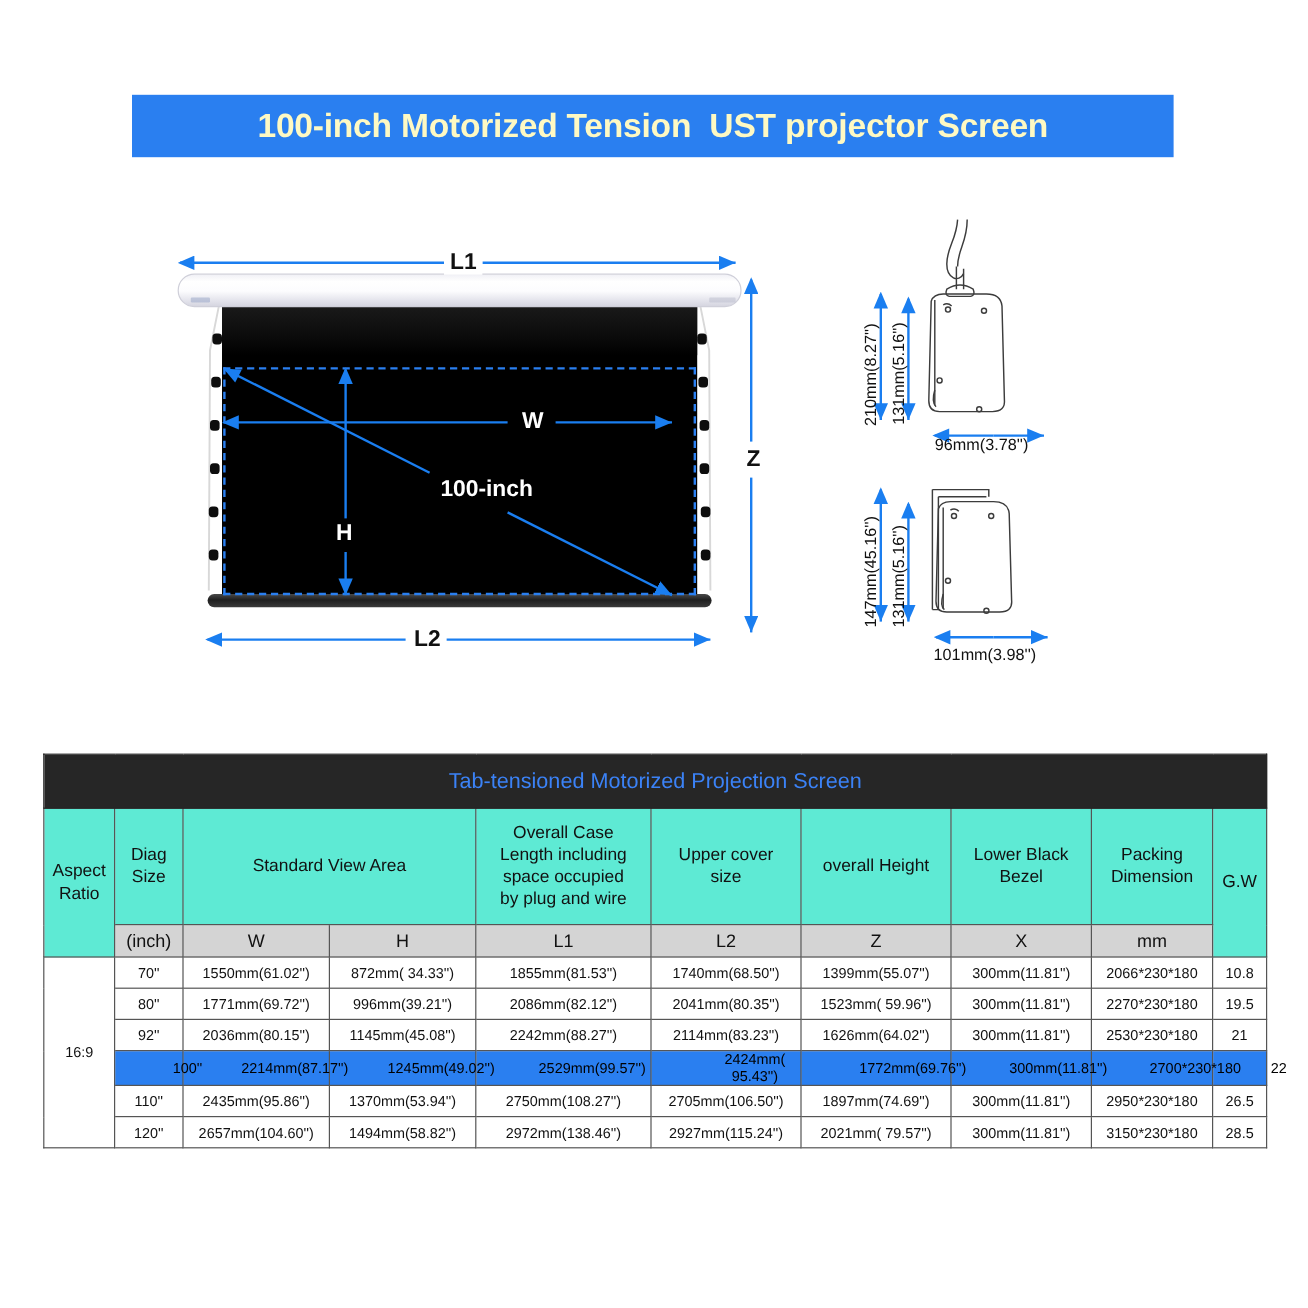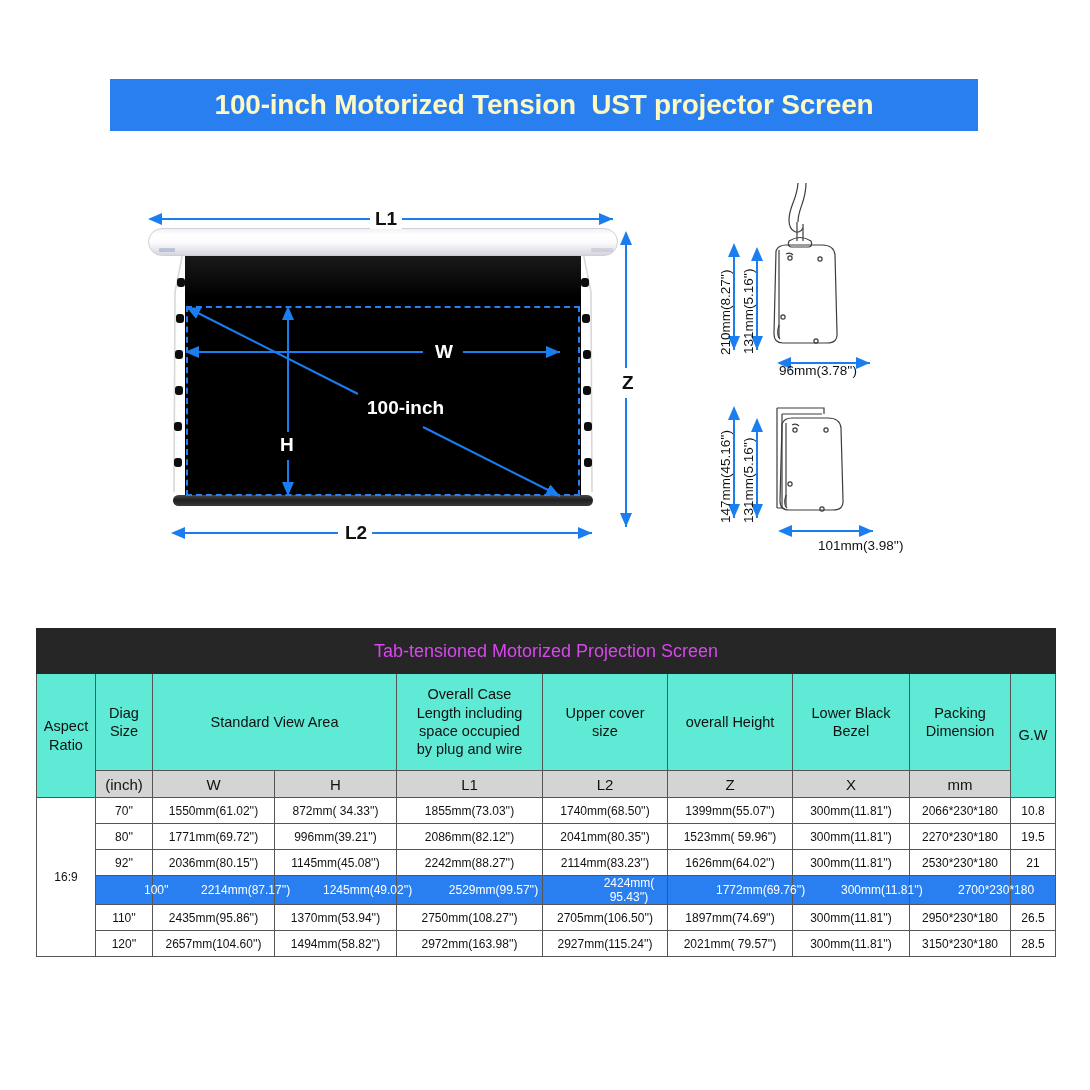--- a/index.html
+++ b/index.html
@@ -192,21 +192,21 @@
   table.spec td, table.spec th {
     border: 1px solid #555555;
     text-align: center;
     vertical-align: middle;
     font-weight: normal;
     color: #111111;
     padding: 0;
   }
   tr.table-title-row td {
     background: #262626;
-    color: #d946ef;
+    color: #3b82f6;
     height: 44px;
     font-size: 18px;
     border: 1px solid #262626;
   }
   tr.head-main td {
     background: #5eead4;
     height: 92px;
     font-size: 14.5px;
     line-height: 1.26;
     padding: 2px 3px;
@@ -216,21 +216,21 @@
     height: 26px;
     font-size: 15px;
   }
   tr.data-row td {
     height: 25px;
     font-size: 12px;
     background: #ffffff;
   }
   tr.data-row.highlight td {
     background: #2a7ff0;
-    color: #ffffff;
+    color: #000000;
     padding-left: 48px;
   }
   td.aspect-cell {
     background: #ffffff;
     font-size: 13.5px;
     margin-top: 42px;
   }
   
   col.c-aspect { width: 59px; }
   col.c-diag   { width: 57px; }
@@ -373,21 +373,21 @@
   <div class="dimlabel on-dark" style="left:430px; top:342px;">W</div>
   <div class="dimlabel on-dark" style="left:275px; top:435px;">H</div>
   <div class="dimlabel on-dark" style="left:362px; top:398px;">100-inch</div>
 
   <div class="sidelabel vert" style="left:718px; top:240px; height:115px;">210mm(8.27'')</div>
   <div class="sidelabel vert" style="left:741px; top:249px; height:105px;">131mm(5.16'')</div>
   <div class="sidelabel" style="left:779px; top:363px;">96mm(3.78'')</div>
 
   <div class="sidelabel vert" style="left:718px; top:405px; height:118px;">147mm(45.16'')</div>
   <div class="sidelabel vert" style="left:741px; top:418px; height:105px;">131mm(5.16'')</div>
-  <div class="sidelabel" style="left:778px; top:538px;margin-left:40px;">101mm(3.98'')</div>
+  <div class="sidelabel" style="left:778px; top:538px;">101mm(3.98'')</div>
 </div>
 
 <div id="spec-table-wrap">
   <table class="spec">
     <colgroup>
       <col class="c-aspect">
         <col class="c-diag">
         <col class="c-w">
         <col class="c-h">
       <col class="c-l1">
@@ -430,21 +430,21 @@
         <td>X</td>
         <td>mm</td>
       </tr>
     </tbody>
     <tbody id="table-body">
         <tr class="data-row">
           <td class="aspect-cell" rowspan="6">16:9</td>
           <td>70''</td>
           <td>1550mm(61.02'')</td>
           <td>872mm( 34.33'')</td>
-          <td>1855mm(73.03'')</td>
+          <td>1855mm(81.53'')</td>
           <td>1740mm(68.50'')</td>
           <td>1399mm(55.07'')</td>
           <td>300mm(11.81'')</td>
           <td>2066*230*180</td>
           <td>10.8</td>
         </tr>
         <tr class="data-row">
           <td>80''</td>
           <td>1771mm(69.72'')</td>
           <td>996mm(39.21'')</td>
@@ -485,21 +485,21 @@
           <td>2705mm(106.50'')</td>
           <td>1897mm(74.69'')</td>
           <td>300mm(11.81'')</td>
           <td>2950*230*180</td>
           <td>26.5</td>
         </tr>
         <tr class="data-row">
           <td>120''</td>
           <td>2657mm(104.60'')</td>
           <td>1494mm(58.82'')</td>
-          <td>2972mm(163.98'')</td>
+          <td>2972mm(138.46'')</td>
           <td>2927mm(115.24'')</td>
           <td>2021mm( 79.57'')</td>
           <td>300mm(11.81'')</td>
           <td>3150*230*180</td>
           <td>28.5</td>
         </tr>
       </tbody>
   </table>
 </div>
 

